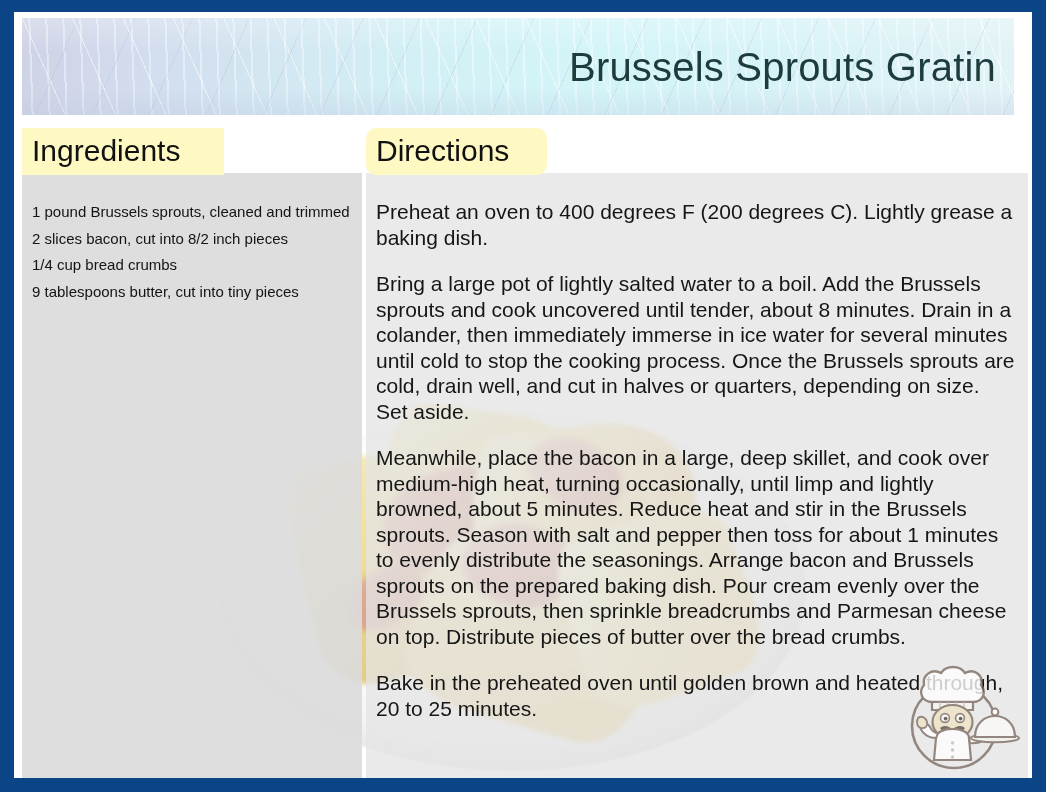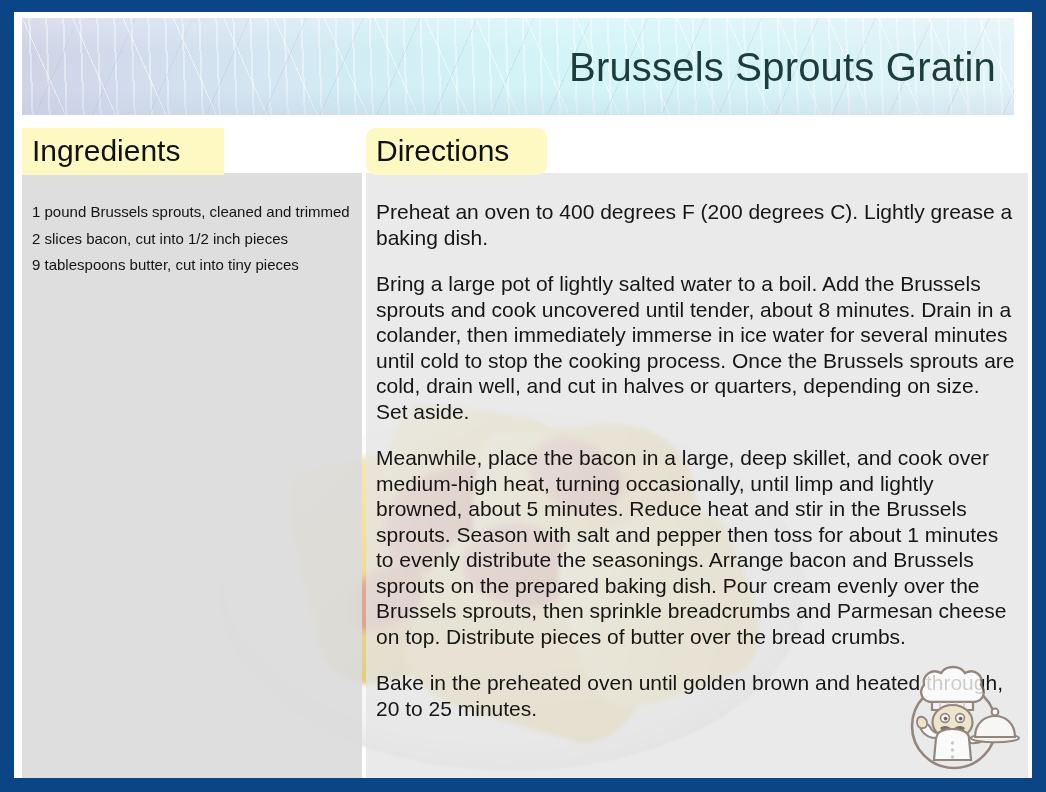--- a/index.html
+++ b/index.html
@@ -234,21 +234,22 @@
       <div class="food f4"></div>
       <div class="bacon b2"></div>
       <div class="food f5"></div>
       <div class="bacon b4"></div>
     </div>
 
     <div class="col" id="ingredients-col">
       <div class="section-tab">Ingredients</div>
       <div class="section-body">
         <p class="ingredient-line">1 pound Brussels sprouts, cleaned and trimmed</p>
-        <p class="ingredient-line">2 slices bacon, cut into 1/2 inch pieces</p>
+        <p class="ingredient-line">2 slices bacon, cut into 8/2 inch pieces</p>
+        <p class="ingredient-line">1/4 cup bread crumbs</p>
         <p class="ingredient-line">9 tablespoons butter, cut into tiny pieces</p>
       </div>
     </div>
 
     <div class="col" id="directions-col">
       <div class="section-tab">Directions</div>
       <div class="section-body">
         <p class="direction-para">Preheat an oven to 400 degrees F (200 degrees C). Lightly grease a baking dish.</p>
         <p class="direction-para">Bring a large pot of lightly salted water to a boil. Add the Brussels sprouts and cook uncovered until tender, about 8 minutes. Drain in a colander, then immediately immerse in ice water for several minutes until cold to stop the cooking process. Once the Brussels sprouts are cold, drain well, and cut in halves or quarters, depending on size. Set aside.</p>
         <p class="direction-para">Meanwhile, place the bacon in a large, deep skillet, and cook over medium-high heat, turning occasionally, until limp and lightly browned, about 5 minutes. Reduce heat and stir in the Brussels sprouts. Season with salt and pepper then toss for about 1 minutes to evenly distribute the seasonings. Arrange bacon and Brussels sprouts on the prepared baking dish. Pour cream evenly over the Brussels sprouts, then sprinkle breadcrumbs and Parmesan cheese on top. Distribute pieces of butter over the bread crumbs.</p>

